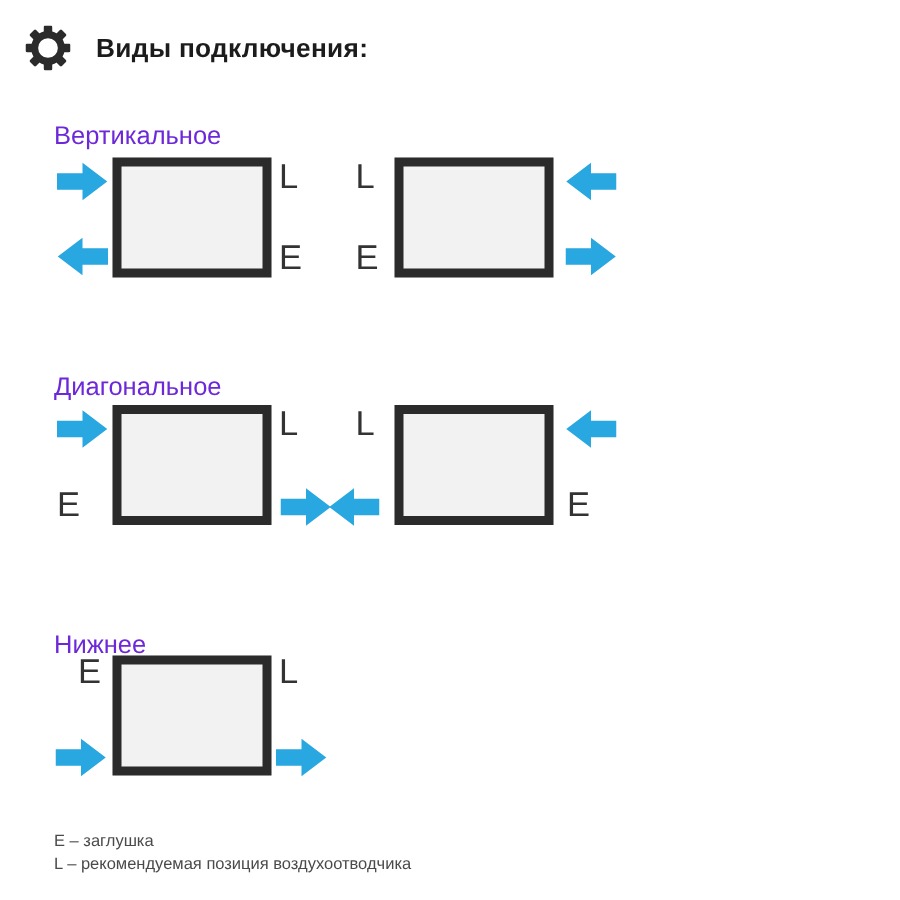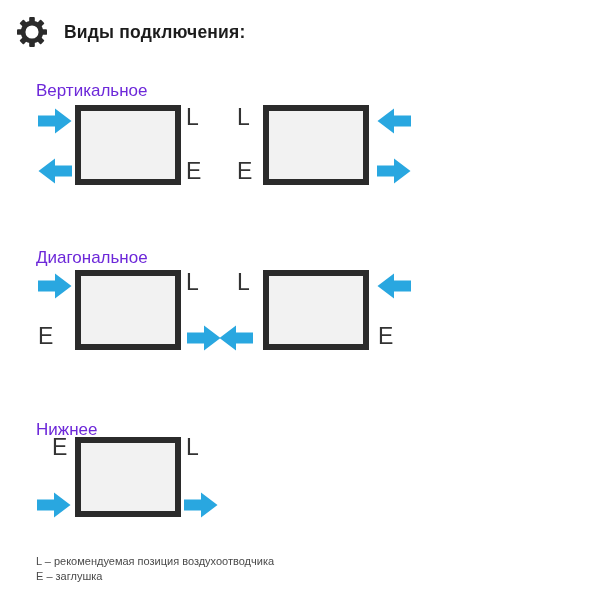--- a/index.html
+++ b/index.html
@@ -153,17 +153,17 @@
         <polygon points="0,7.5 17,7.5 17,0.5 33.5,13 17,25.5 17,18.5 0,18.5"></polygon>
       </svg>
   </span>
   <span class="arrow" style="left:184px;top:492px">
     <svg width="34" height="26" viewBox="0 0 34 26">
         <polygon points="0,7.5 17,7.5 17,0.5 33.5,13 17,25.5 17,18.5 0,18.5"></polygon>
       </svg>
   </span>
 
   <div class="legend">
+    <div>E – заглушка</div>
     <div>L – рекомендуемая позиция воздухоотводчика</div>
-    <div>E – заглушка</div>
   </div>
 
 </div>
 
 </body></html>

